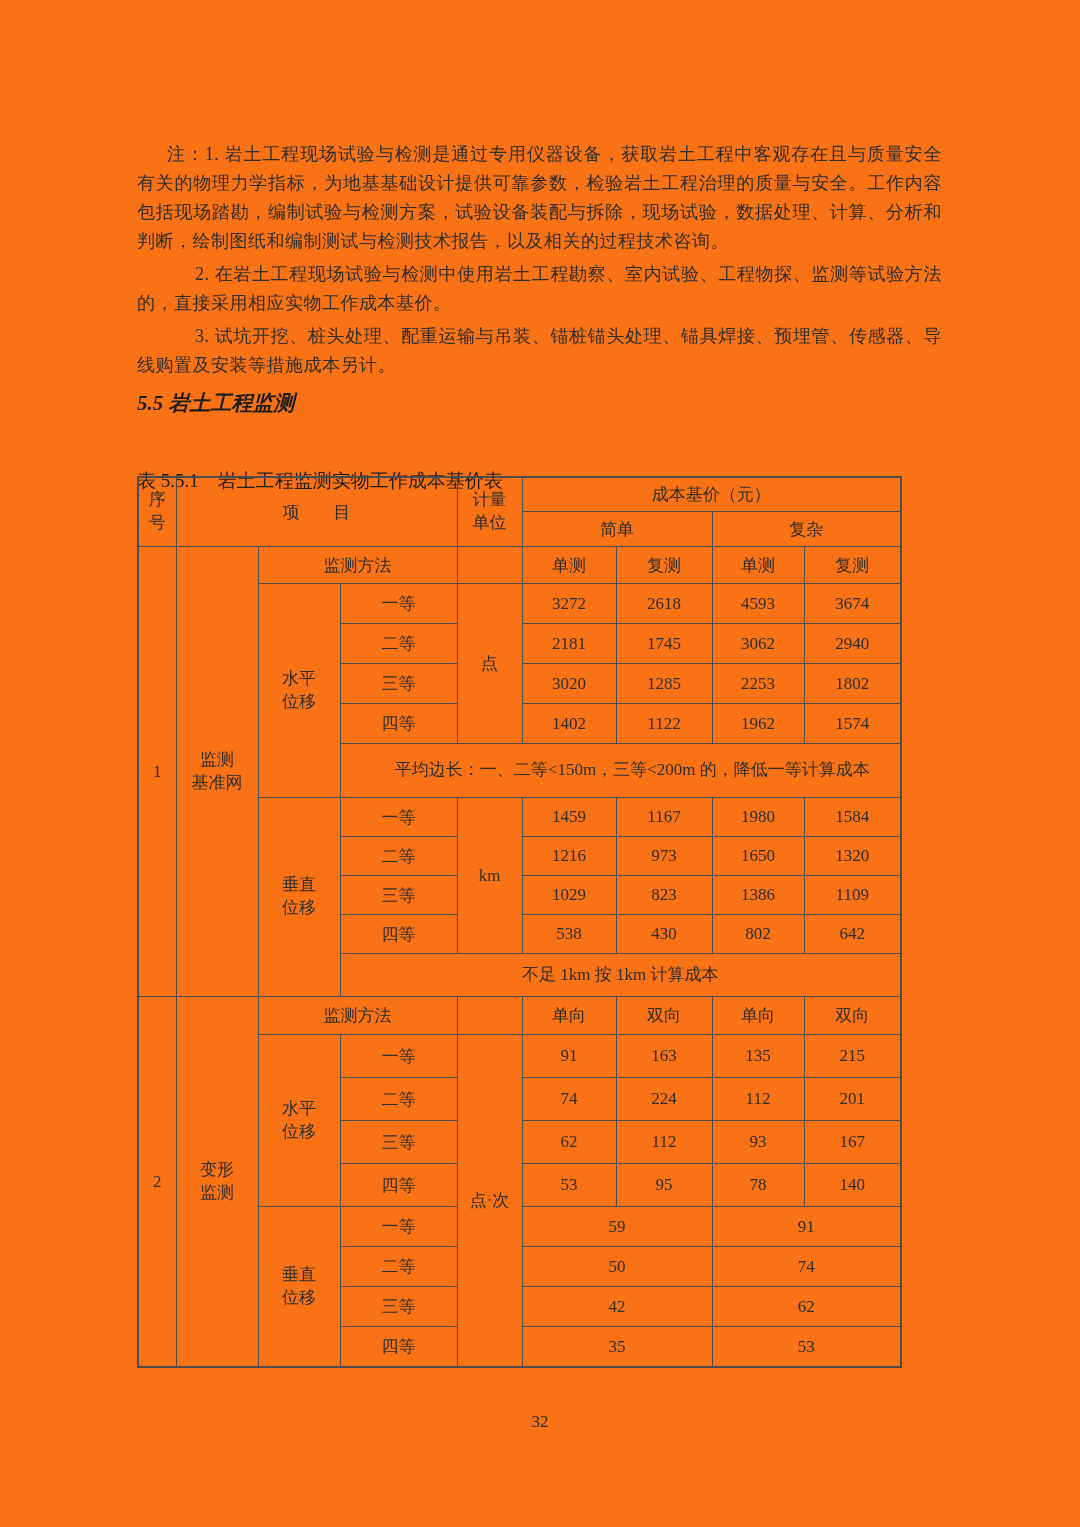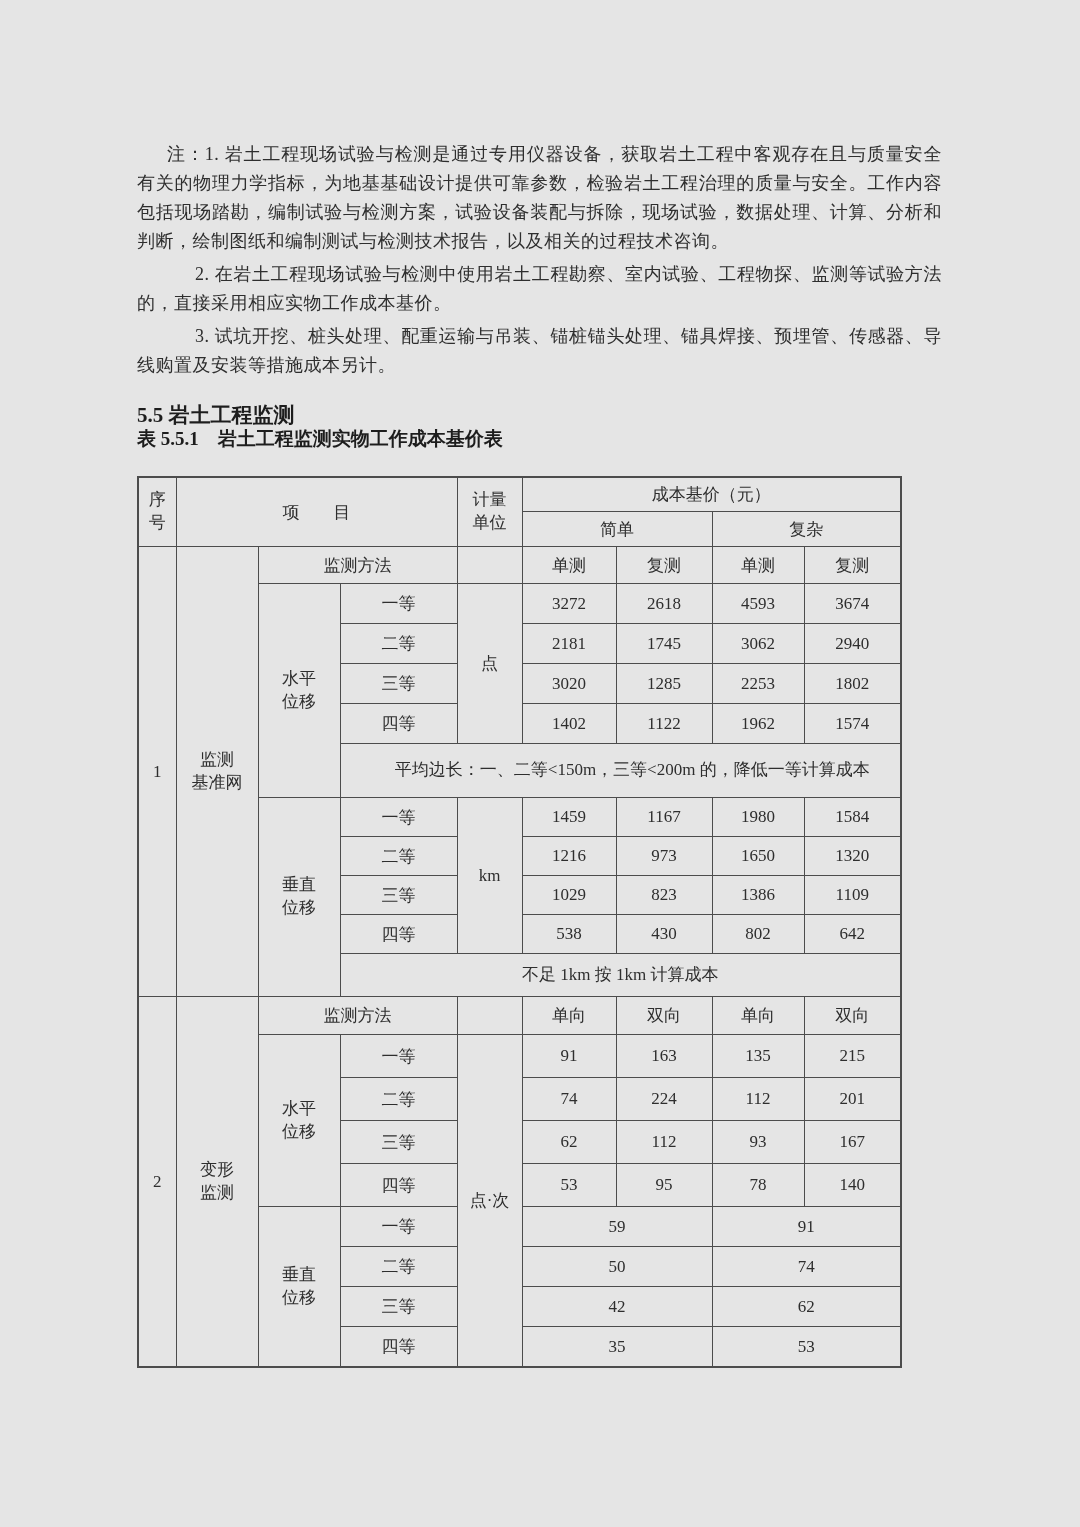--- a/index.html
+++ b/index.html
@@ -1,39 +1,39 @@
 <!DOCTYPE html>
 <html><head>
 <meta charset="utf-8">
 <style>
   html,body { margin:0; padding:0; background:#ffffff; }
   .page {
     position:relative;
     width:1080px; height:1527px;
-    background:#e5e5e5;
+    background:#f97316;
     font-family:"Liberation Serif","DejaVu Serif",serif;
     color:#2e2e2e;
   }
   .notes { position:absolute; top:140px; left:137px; width:805px; }
   .notes p {
     margin:0 0 4px 0;
     font-size:18px; line-height:29px;
     text-align:justify;
     letter-spacing:0.5px;
   }
   .indent1 { text-indent:30px; }
   .indent2 { text-indent:58px; }
 
   .section-heading {
-    position:absolute; top:401px; left:137px;
-    font-size:21px; font-weight:bold; color:#1d1d1d;
+    position:absolute; top:389px; left:137px;
+    font-size:21px; font-weight:bold; color:#1d1d1d;font-style:italic;
   }
   .table-title {
-    position:absolute; top:426px; left:137px;
-    font-size:19px; font-weight:bold; color:#1d1d1d;
+    position:absolute; top:468px; left:137px;
+    font-size:19px; font-weight:normal; color:#1d1d1d;
   }
 
   .table-wrap { position:absolute; top:476px; left:137px; }
   table.cost-table {
     border-collapse:collapse;
     table-layout:fixed;
     width:763px;
     border:2px solid #4c4c4c;
   }
   table.cost-table td {
@@ -250,14 +250,15 @@
       </tr>
       <tr class="rd4">
         <td>四等</td>
         <td colspan="2">35</td>
         <td colspan="2">53</td>
       </tr>
     </tbody>
       </table>
   </div>
 
+  <div class="page-number">32</div>
 
 </div>
 
 </body></html>

